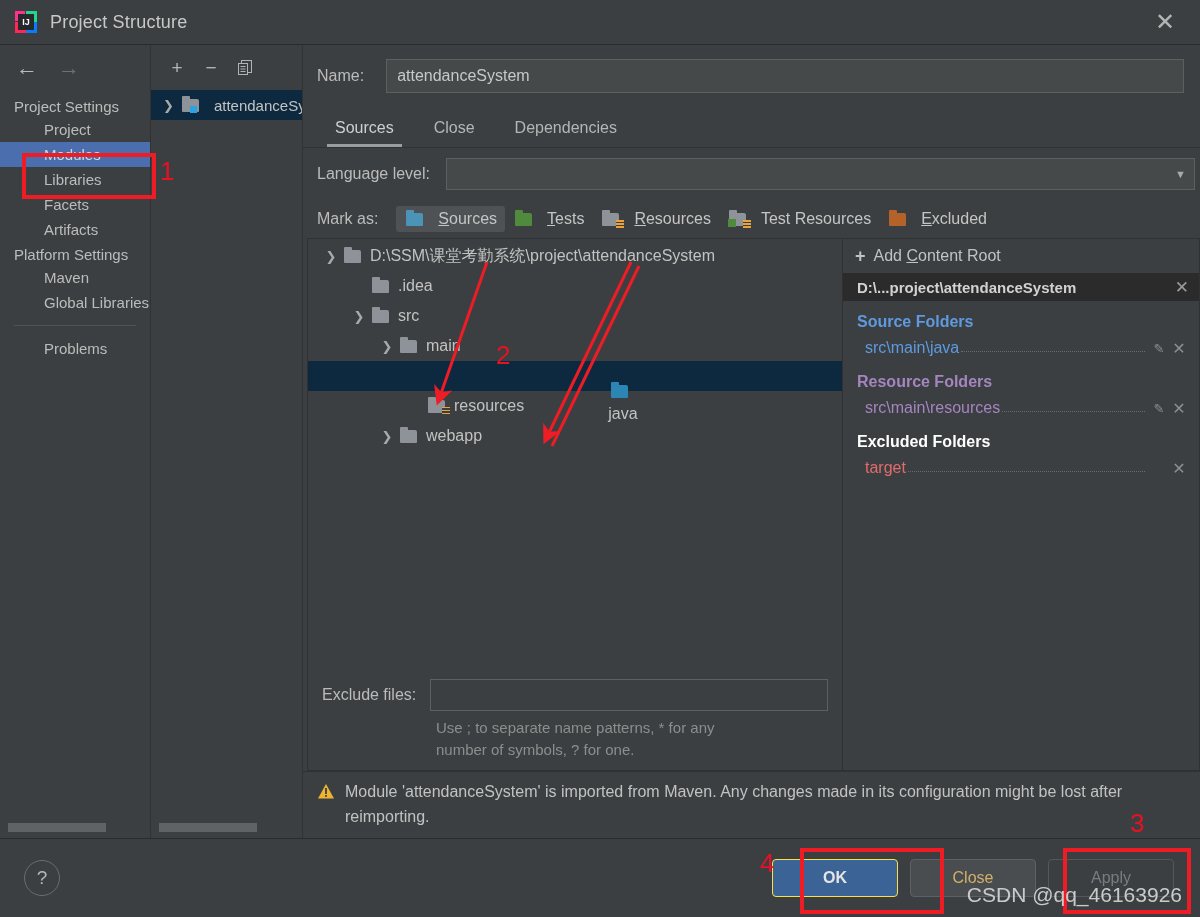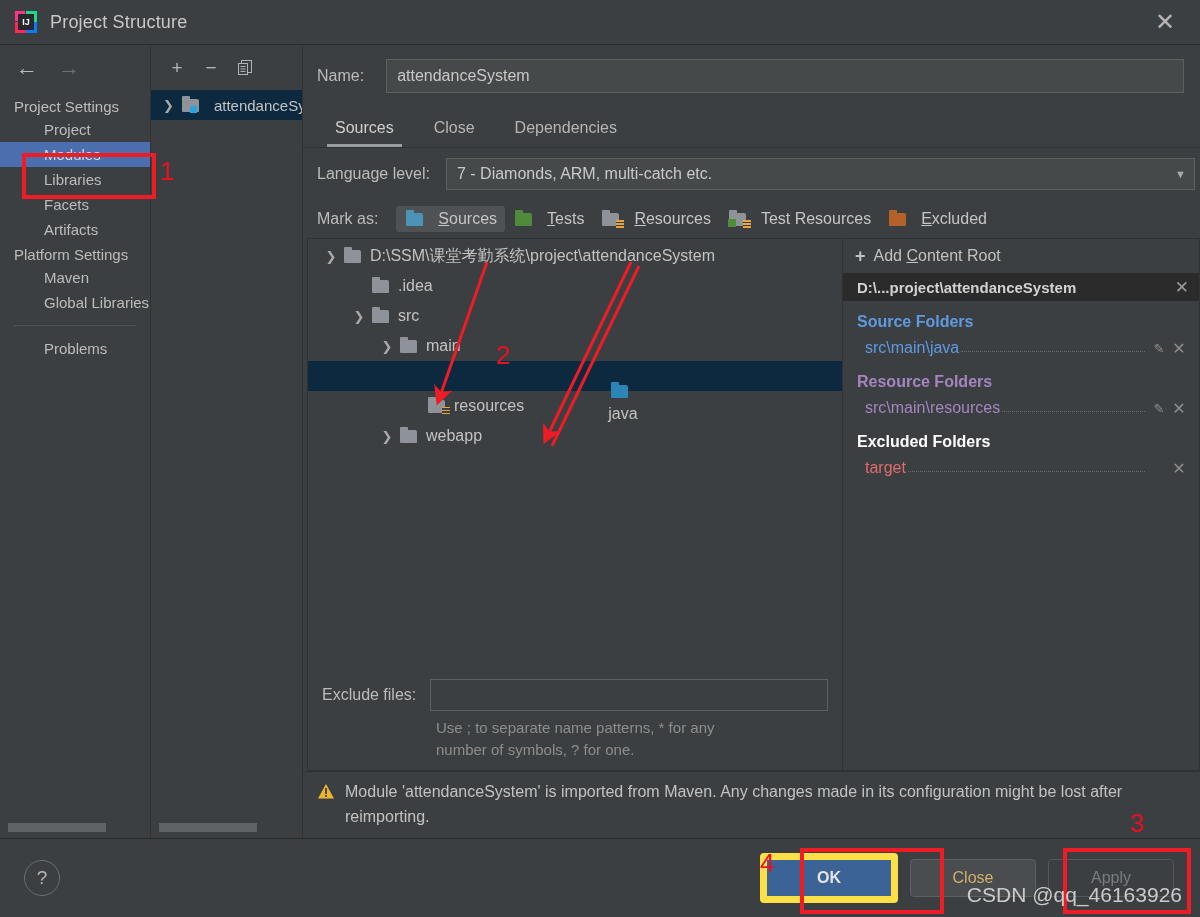--- a/index.html
+++ b/index.html
@@ -122,21 +122,21 @@
   .warn-text{font-size:16px;color:#c2c2c2;line-height:1.55;max-width:860px;}
 
   
   .footer{height:78px;flex:0 0 auto;background:#3c3f41;border-top:1px solid #2b2b2b;
           display:flex;align-items:center;padding:0 26px 0 24px;position:relative;}
   .help-btn{width:34px;height:34px;border-radius:50%;border:1px solid #6b6e70;color:#b8b8b8;
             display:flex;align-items:center;justify-content:center;font-size:19px;cursor:pointer;}
   .btns{margin-left:auto;display:flex;align-items:center;gap:12px;}
   .btn{min-width:124px;height:36px;display:flex;align-items:center;justify-content:center;
        font-size:16px;border-radius:4px;cursor:pointer;}
-  .btn.primary{background:#3c6396;border:7px solid #fde047;color:#e4e4e4;font-weight:bold;margin-left:24px;}
+  .btn.primary{background:#3c6396;border:1px solid #fde047;color:#e4e4e4;font-weight:bold;margin-left:24px;}
   .btn.ghost{background:#4a4d4f;border:1px solid #5d6163;color:#d2b06a;}
   .btn.disabled{background:#43464800;border:1px solid #54585a;color:#7a7d7f;}
 
   
   .anno{position:absolute;color:#e81123;font-size:26px;font-weight:400;pointer-events:none;z-index:60;}
   .redbox{position:absolute;border:4px solid #ee1c25;pointer-events:none;z-index:55;}
   .anno-svg{position:absolute;left:0;top:0;width:1200px;height:917px;pointer-events:none;z-index:58;}
   .watermark{position:absolute;right:18px;bottom:10px;color:#d6d6d6;font-size:21px;opacity:.92;
              pointer-events:none;z-index:62;}
   
@@ -231,21 +231,20 @@
       <div class="tabs">
         <span class="tab active">Sources</span>
         <span class="tab">Close</span>
         <span class="tab">Dependencies</span>
       </div>
       <div class="tabs-underline"></div>
 
       <div class="lang-row">
         <span class="lang-label">Language level:</span>
         <span class="lang-combo">
-          <span>7 - Diamonds, ARM, multi-catch etc.</span>
           <span class="caret">▼</span>
         </span>
       </div>
 
       <div class="mark-row">
         <span class="mark-label">Mark as:</span>
 
         <span class="mark-btn active">
           <span class="ticon">
             <span class="fld" style="background:#4c93b8;"></span>

